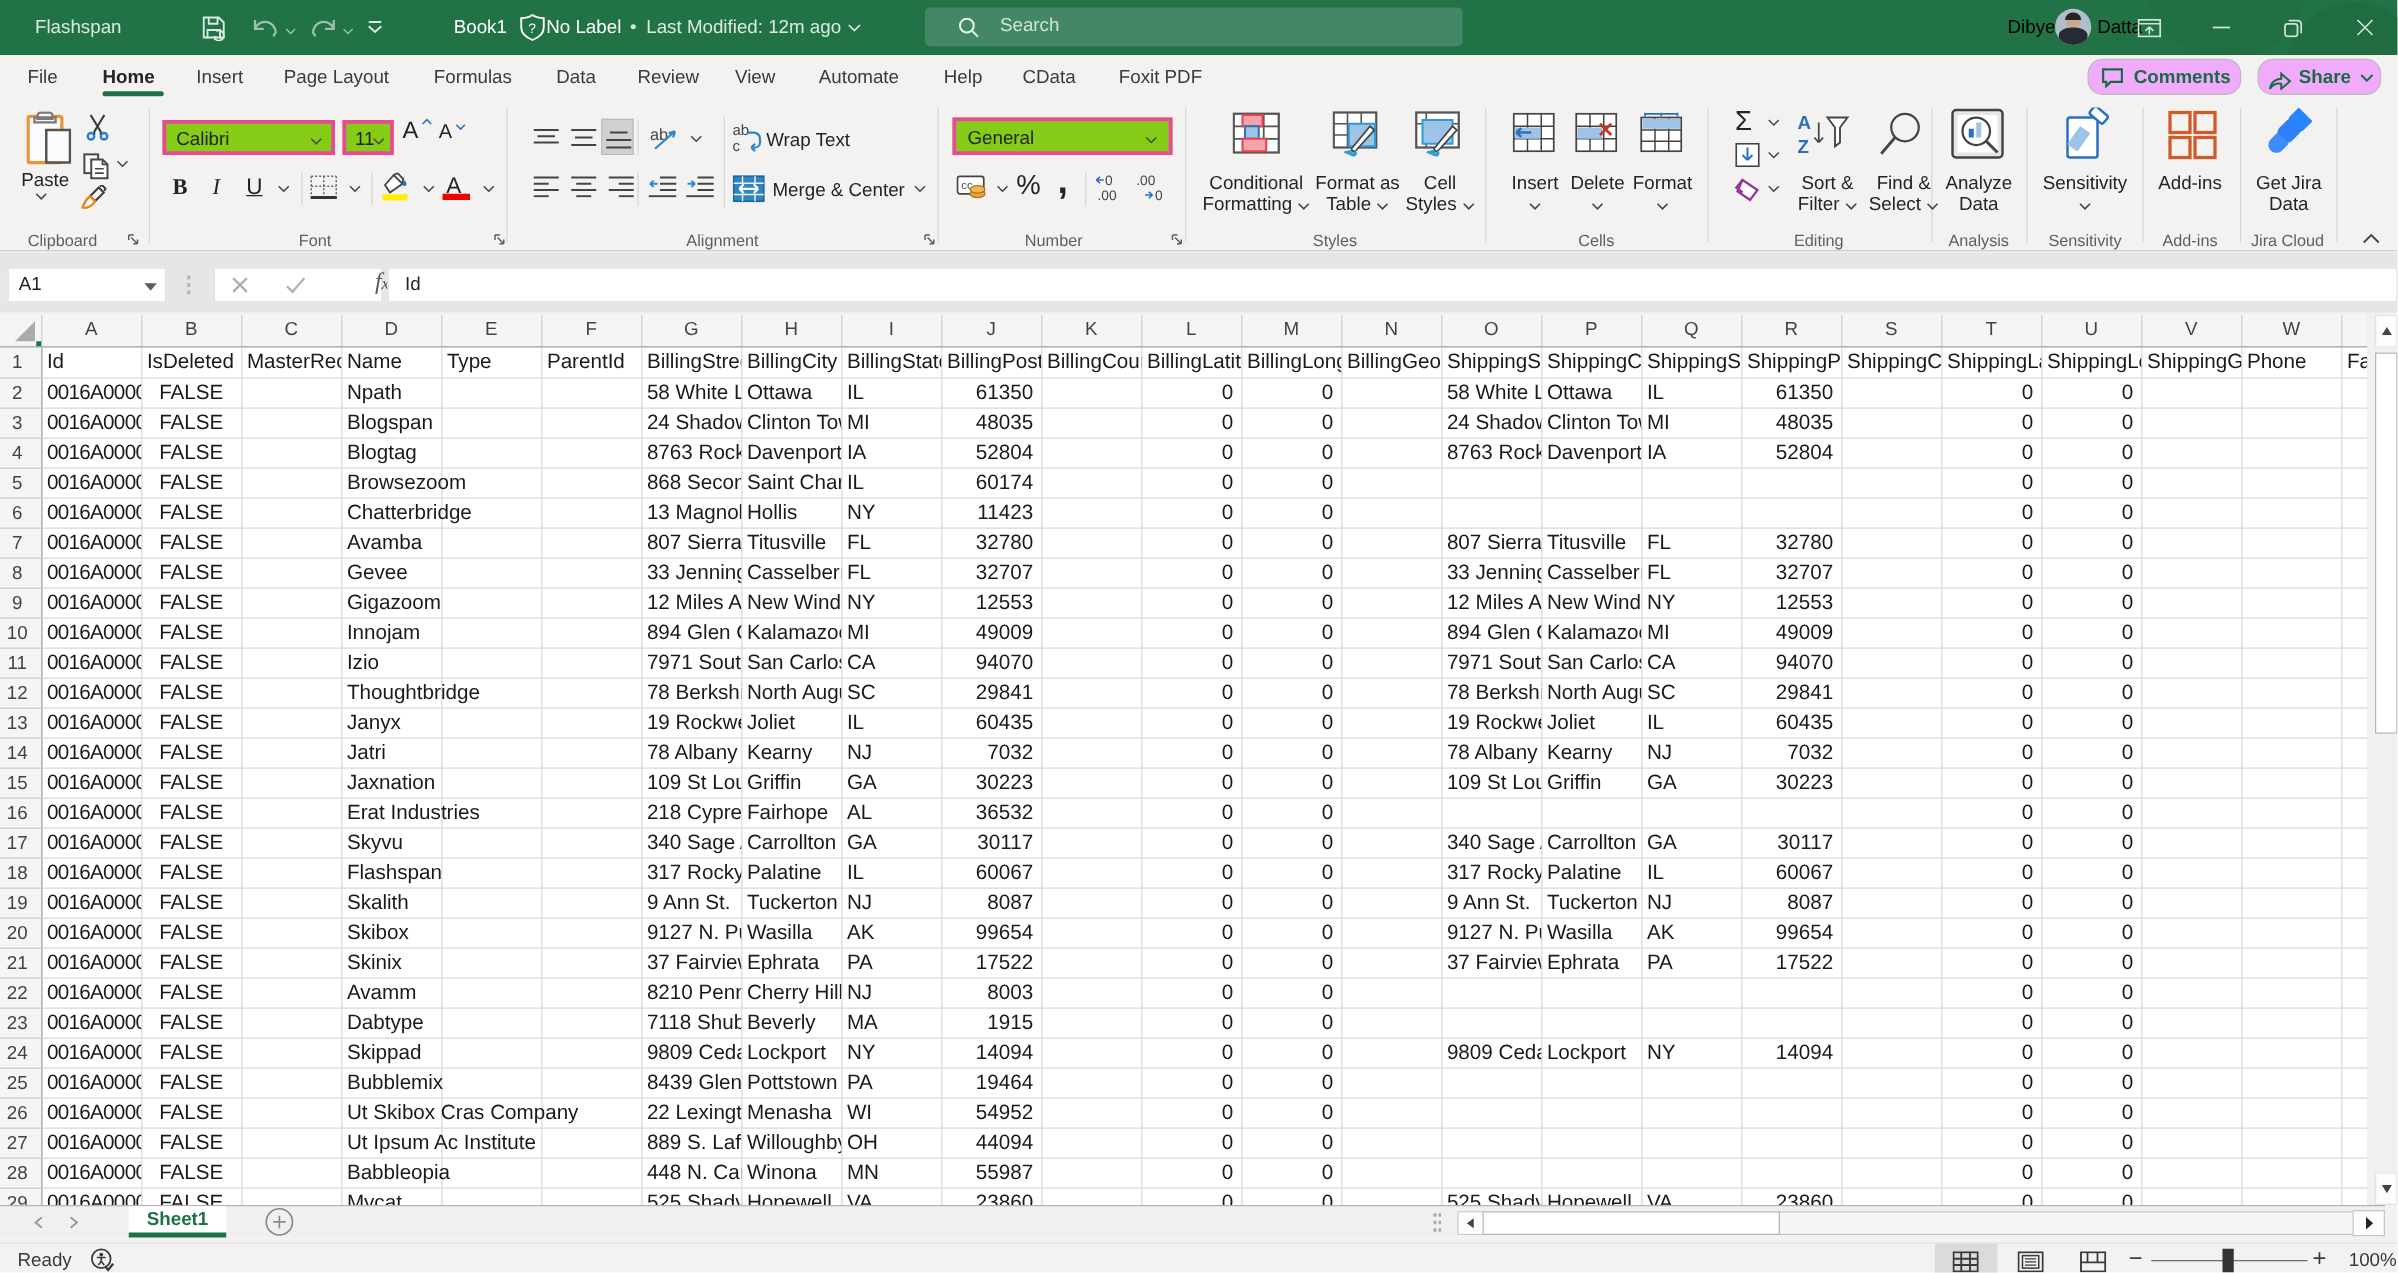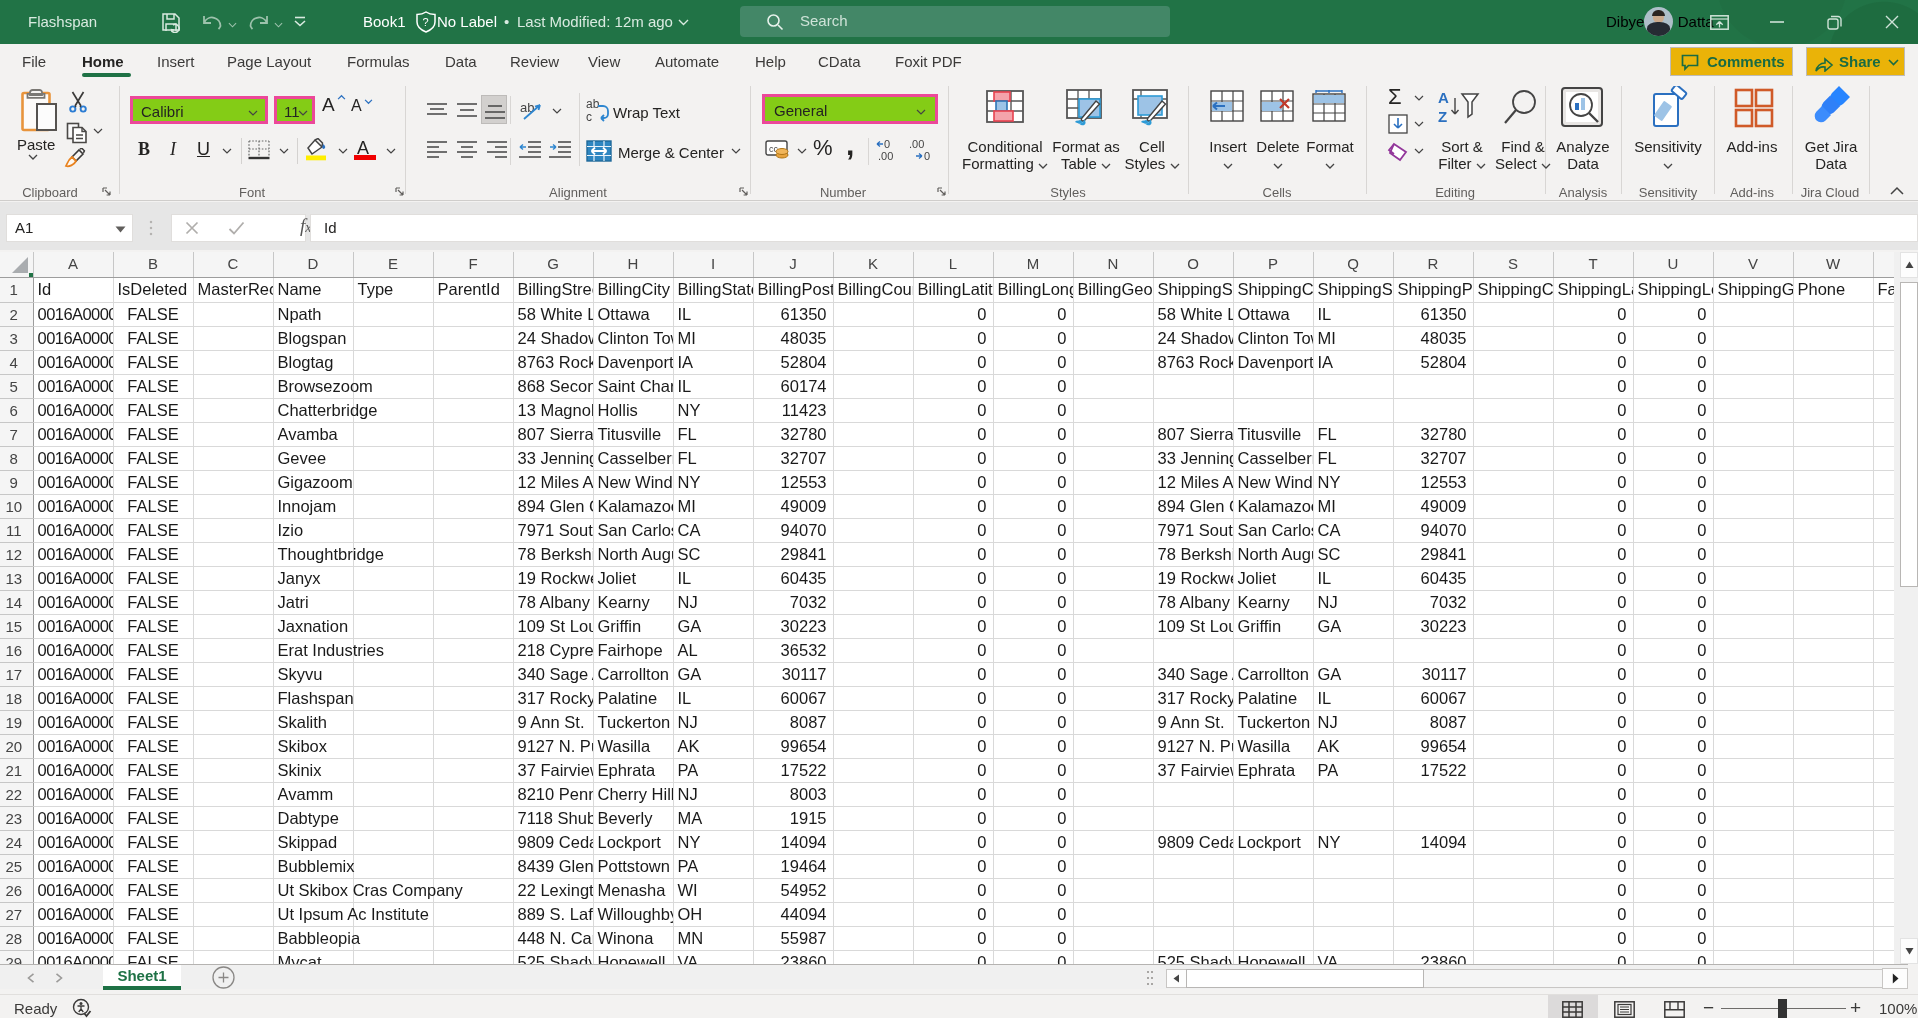--- a/index.html
+++ b/index.html
@@ -21,21 +21,21 @@
 #avatar { position:absolute; left:1644px; top:7px; width:29px; height:29px; border-radius:50%; background:#aebfc9; overflow:hidden; }
 #avatar .head { position:absolute; left:9px; top:5px; width:11px; height:11px; border-radius:50%; background:#caa98c; }
 #avatar .hair { position:absolute; left:8px; top:3px; width:13px; height:6px; border-radius:7px 7px 0 0; background:#2a2420; }
 #avatar .bodyy { position:absolute; left:3px; top:15px; width:23px; height:14px; border-radius:45%; background:#262b33; }
 
 
 #tabrow { position:absolute; left:0; top:44px; width:1918px; height:38px; background:#f3f2f1; }
 .rtab { position:absolute; top:5px; height:26px; line-height:26px; font-size:15px; color:#3b3a39; }
 #hometab { font-weight:bold; color:#252423; }
 #homeunderline { position:absolute; left:82px; top:73px; width:49px; height:4px; background:#1e7145; border-radius:2px; }
-.topbtn { position:absolute; top:47px; height:29px; background:#eab308; border:1px solid #bdbbb9; border-radius:0; color:#196b43; font-weight:bold; font-size:15px; line-height:27px; }
+.topbtn { position:absolute; top:47px; height:29px; background:#f0abfc; border:1px solid #bdbbb9; border-radius:12px; color:#196b43; font-weight:bold; font-size:15px; line-height:27px; }
 
 
 #ribbon { position:absolute; left:0; top:82px; width:1918px; height:119px; background:#f3f2f1; border-bottom:1px solid #cfcdcb; }
 .gsep { position:absolute; top:4px; width:1px; height:108px; background:#d8d6d4; }
 .glabel { position:absolute; top:103px; width:120px; text-align:center; font-size:13px; color:#605e5c; }
 .glauncher { position:absolute; top:104px; width:12px; height:12px; }
 .rlbl { position:absolute; font-size:15px; color:#252423; white-space:nowrap; }
 .rlbl2 { position:absolute; font-size:15px; color:#252423; text-align:center; white-space:nowrap; line-height:17px; }
 .combo { position:absolute; background:#84cc16; border:3px solid #ec4899; }
 .chev svg, .glauncher svg { display:block; }

